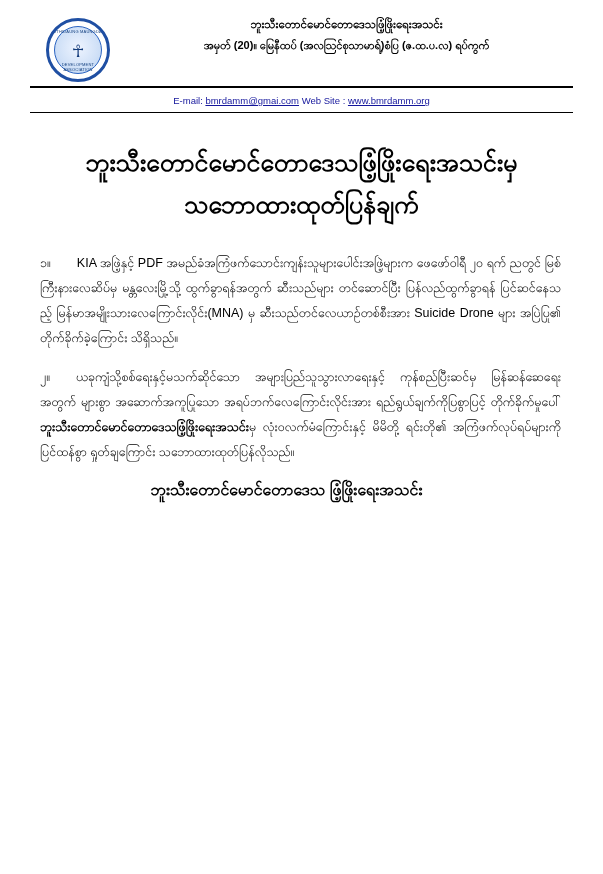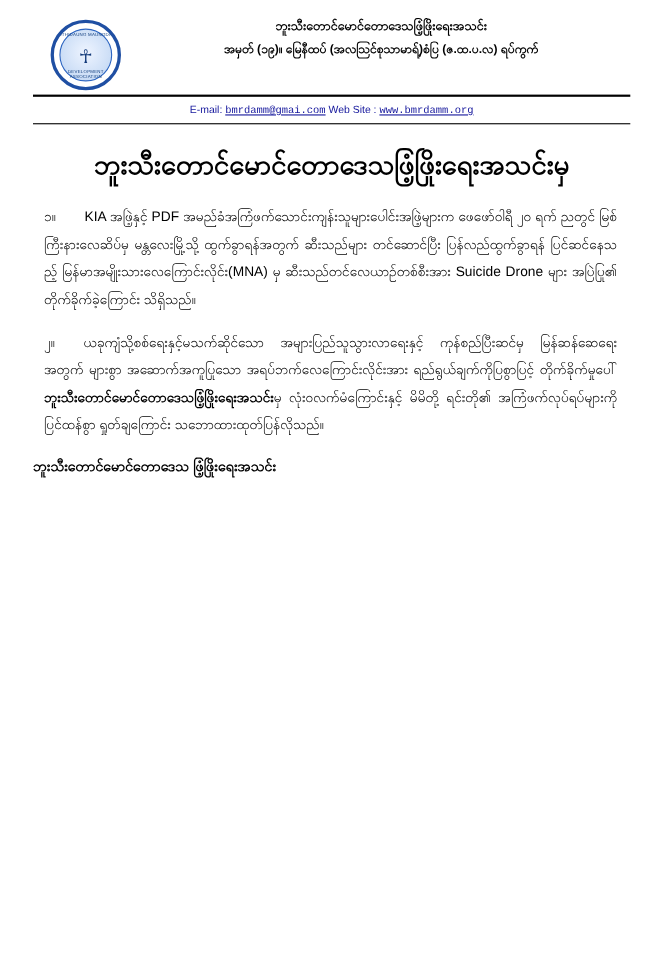--- a/index.html
+++ b/index.html
@@ -94,104 +94,105 @@
     border-top: 2px solid #000;
     margin: 4px 0 0 0;
   }
   .email-line {
     text-align: center;
     font-size: 9.5px;
     line-height: 16px;
     color: #14169c;
     margin-top: 5px;
   }
-  .email-line u { text-decoration: underline; font-family: Liberation Mono, monospace; }
+  .email-line u { text-decoration: underline; }
   .hr-thin {
     border: none;
     border-top: 1.5px solid #000;
     margin: 3px 0 0 0;
   }
 
   
   .title-block {
     text-align: center;
-    margin-top: 16px;
+    margin-top: 28px;
   }
   .title-line {
     font-size: 25px;
     line-height: 42px;
     font-weight: bold;
     color: #000;
   }
   .title-date {
     font-size: 24px;
     line-height: 44px;
     font-weight: bold;
     margin-top: 4px;
   }
 
   
   .body-block {
-    margin-top: 14px;
+    margin-top: 26px;
     padding: 0 12px 0 10px;
   }
   .para {
     font-size: 12.5px;
     line-height: 25px;
     text-align: justify;
     text-justify: inter-word;
     margin-bottom: 14px;
     color: #000;
   }
   .para .num {
     margin-right: 26px;
   }
   .bold { font-weight: bold; }
 
   .signature {
-    text-align: left;
+    text-align: center;
     padding-right: 30px;
-    font-size: 13px;
+    font-size: 16px;
     font-weight: bold;
     line-height: 22px;
   }
 </style>
 </head>
 <body>
 
 <div class="page">
 
   <div class="letterhead">
     <div class="logo-wrap">
       <div class="logo">
         <div class="ring"></div>
         <div class="toptext">BUTHIDAUNG MAUNGDAW</div>
         <div class="emblem">☥</div>
         <div class="bottomtext">DEVELOPMENT ASSOCIATION</div>
       </div>
     </div>
     <div class="head-text">
       <div class="head-line l1">ဘူးသီးတောင်မောင်တောဒေသဖြံ့ဖြိုးရေးအသင်း</div>
-      <div class="head-line l2">အမှတ် (၁၉)။ မြေနီထပ် (အလသြင်စုသာမာရ့်)စံပြ (ဇ.ထ.ပ.လ) ရပ်ကွက်</div>
+      <div class="head-line l2">အမှတ် (20)။ မြေနီထပ် (အလသြင်စုသာမာရ့်)စံပြ (ဇ.ထ.ပ.လ) ရပ်ကွက်</div>
     </div>
   </div>
 
   <hr class="hr-thick">
 
   <div class="email-line">
     <span>E-mail:</span>
     <u>bmrdamm@gmai.com</u>
     <span>Web Site :</span>
     <u>www.bmrdamm.org</u>
   </div>
 
   <hr class="hr-thin">
 
   <div class="title-block">
     <div class="title-line">ဘူးသီးတောင်မောင်တောဒေသဖြံ့ဖြိုးရေးအသင်းမှ</div>
+    <div class="title-line">သဘောထားထုတ်ပြန်ချက်</div>
   </div>
 
   <div class="body-block">
     <p class="para">
       <span class="num">၁။</span><span>KIA အဖြဲ့နှင့် PDF အမည်ခံအကြံဖက်သောင်းကျန်းသူများပေါင်းအဖြဲ့များက ဖေဖော်ဝါရီ ၂၀ ရက် ညတွင် မြစ်ကြီးနားလေဆိပ်မှ မန္တလေးမြို့သို့ ထွက်ခွာရန်အတွက် ဆီးသည်များ တင်ဆောင်ပြီး ပြန်လည်ထွက်ခွာရန် ပြင်ဆင်နေသည့် မြန်မာအမျိုးသားလေကြောင်းလိုင်း(MNA) မှ ဆီးသည်တင်လေယာဉ်တစ်စီးအား Suicide Drone များ အပြဲပြု၏ တိုက်ခိုက်ခဲ့ကြောင်း သိရှိသည်။</span>
     </p>
     <p class="para">
       <span class="num">၂။</span><span>ယခုကျံသို့စစ်ရေးနှင့်မသက်ဆိုင်သော အများပြည်သူသွားလာရေးနှင့် ကုန်စည်ပြီးဆင်မှ မြန်ဆန်ဆေရေးအတွက် များစွာ အဆောက်အကူပြုသော အရပ်ဘက်လေကြောင်းလိုင်းအား ရည်ရွယ်ချက်ကိုပြစွာပြင့် တိုက်ခိုက်မှုပေါ် </span><span class="bold">ဘူးသီးတောင်မောင်တောဒေသဖြံ့ဖြိုးရေးအသင်း</span><span>မှ လုံးဝလက်မံကြောင်းနှင့် မိမိတို့ ရင်းတို၏ အကြံဖက်လုပ်ရပ်များကို ပြင်ထန်စွာ ရှုတ်ချကြောင်း သဘောထားထုတ်ပြန်လိုသည်။</span>
     </p>
   </div>

